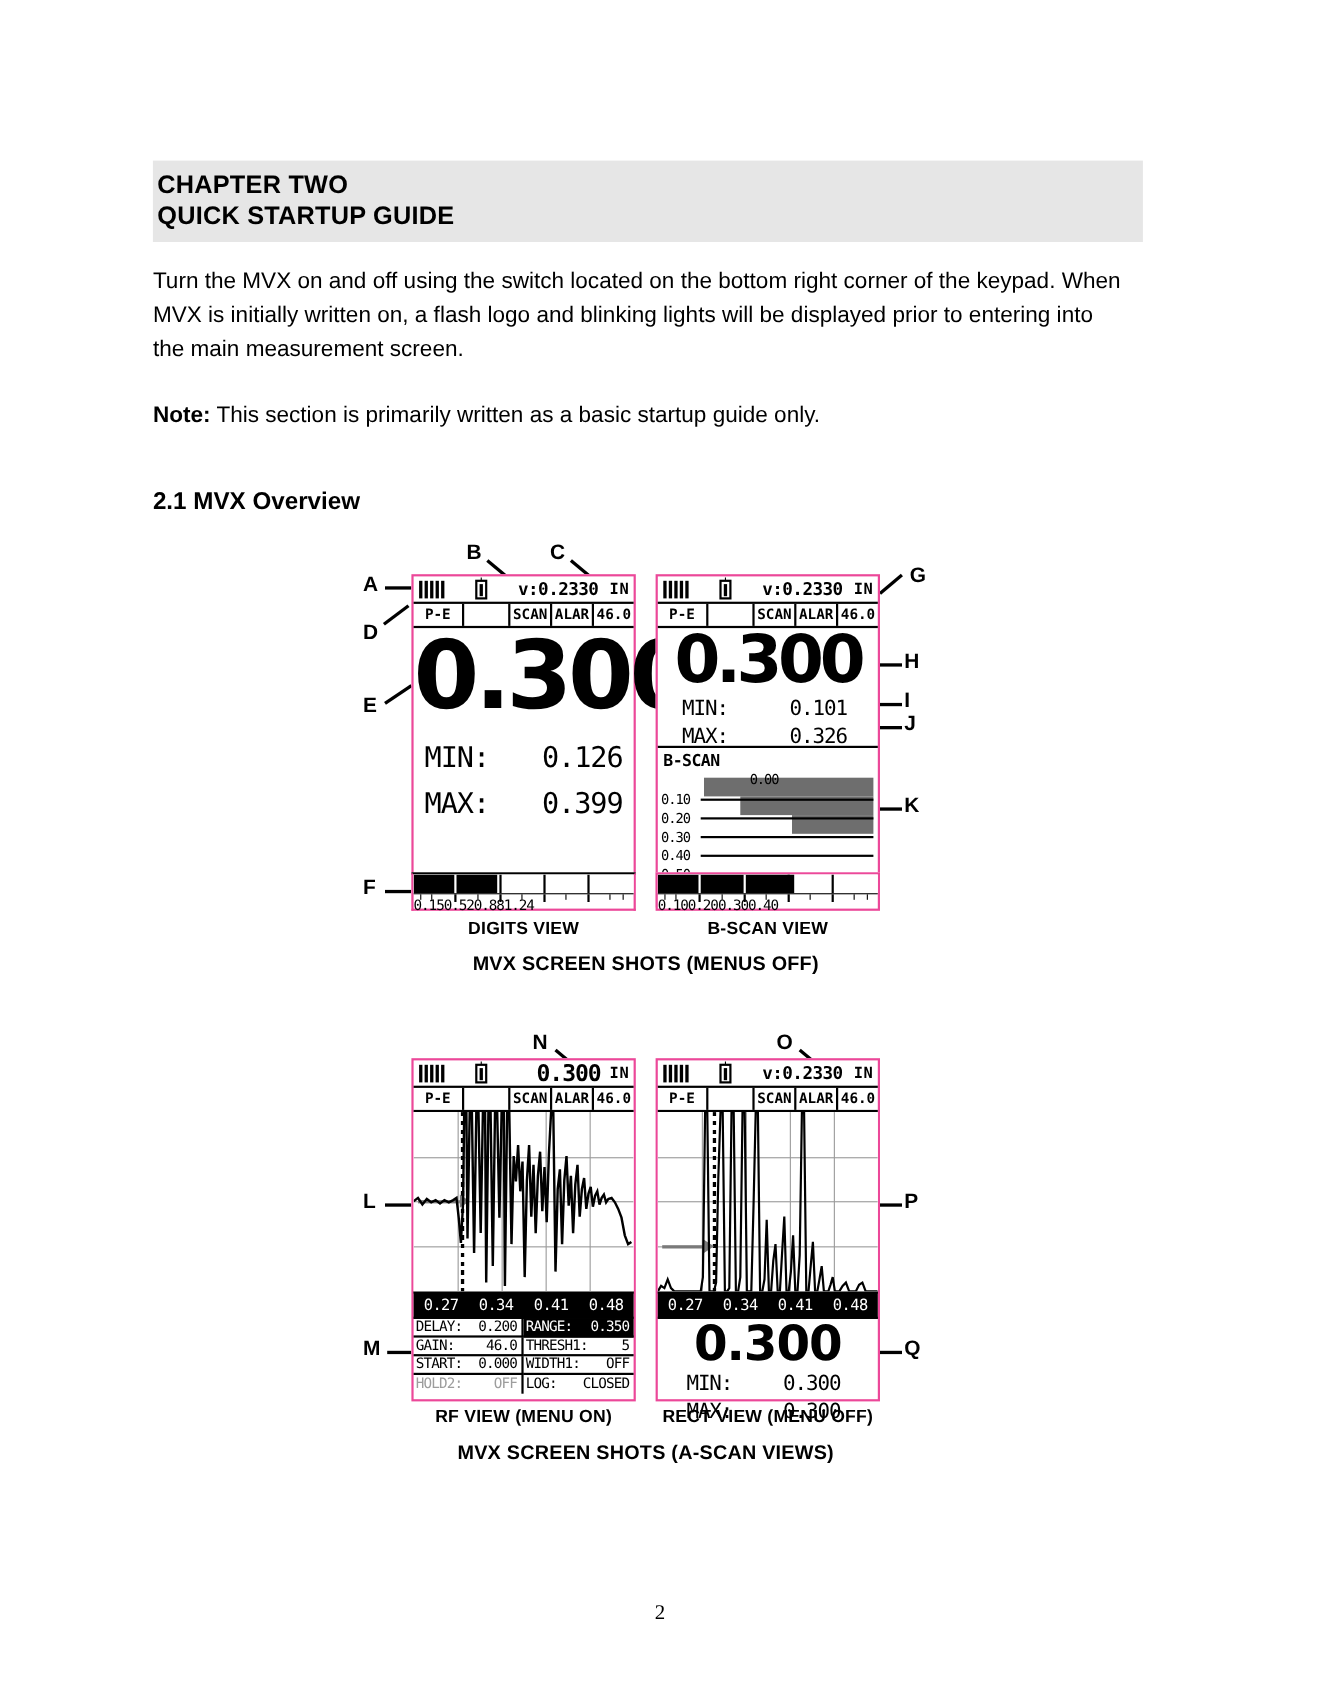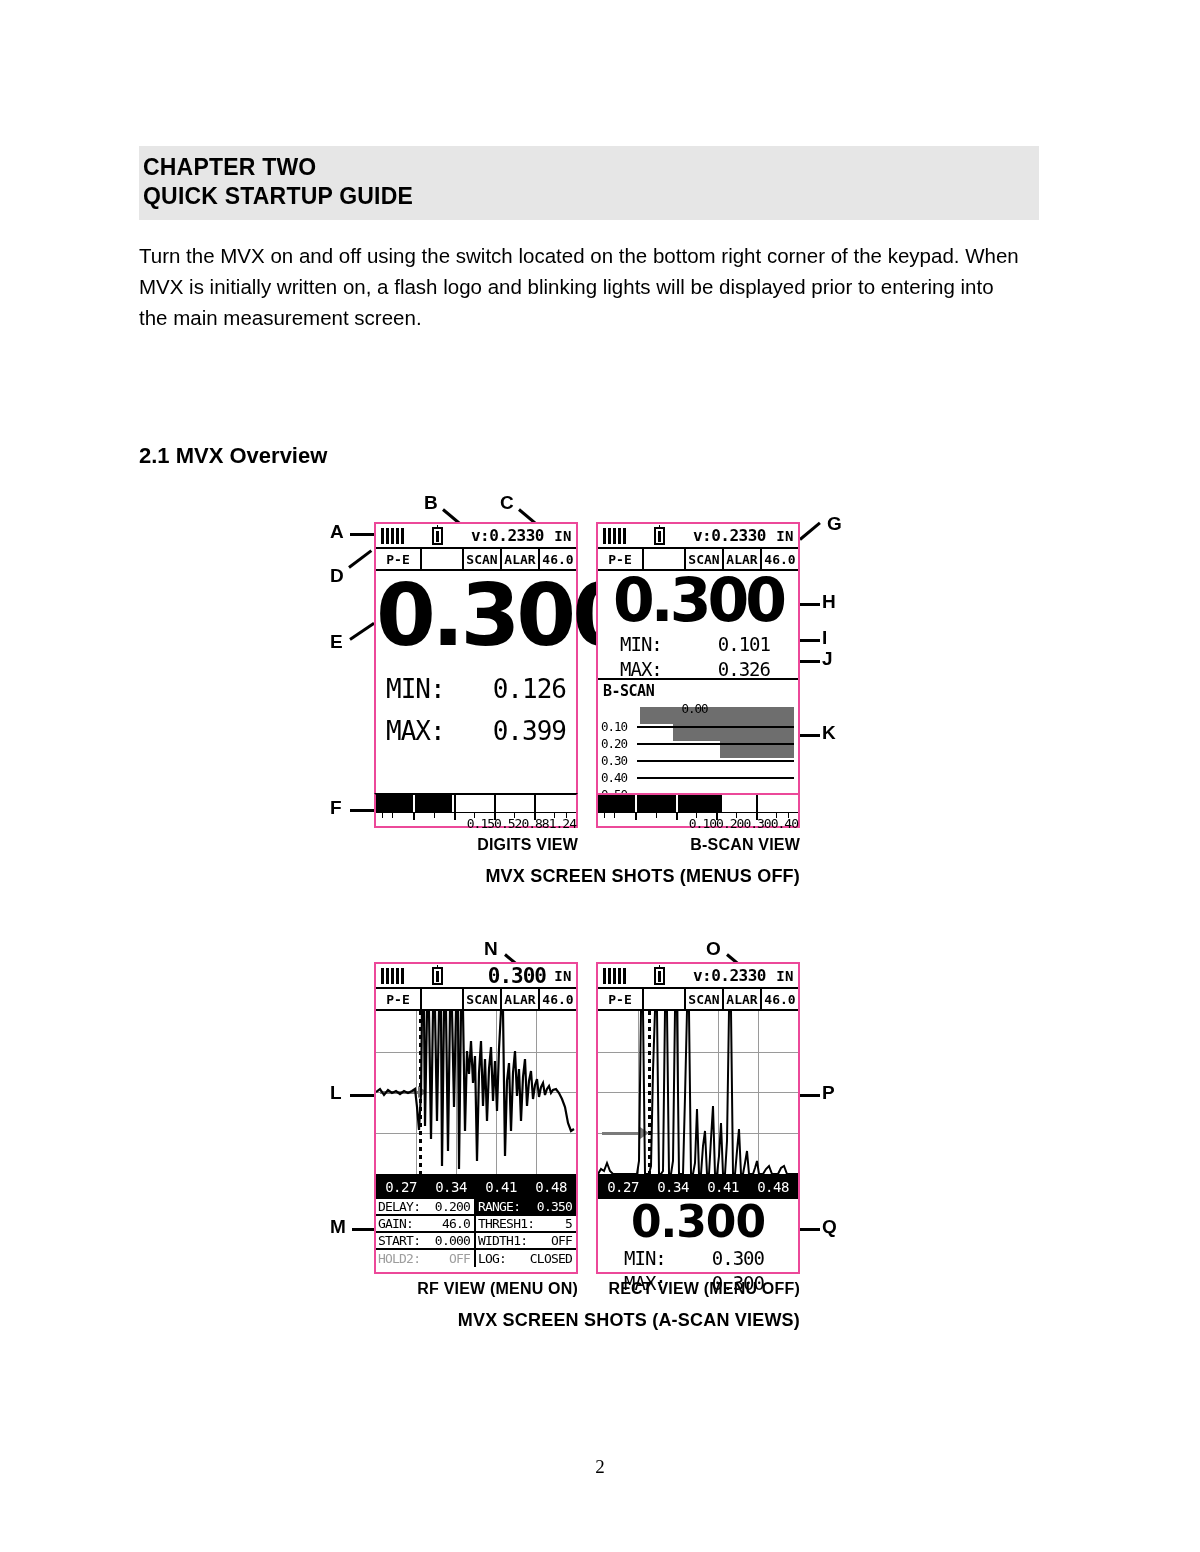--- a/index.html
+++ b/index.html
@@ -133,21 +133,21 @@
     height: 17px; position: relative; border-bottom: 1px solid #000;
     background: #fff; overflow: hidden;
   }
   .scalefill { position:absolute; left:0; top:0; bottom:0; background: #000; }
   .scaletrack .seg { position:absolute; top:0; bottom:0; width:2px; background:#000; }
   .scaletrack .seg.light { background:#fff; }
   .ticks { position: relative; height: 7px; }
   .ticks i { position:absolute; top:0; width:1px; height:5px; background:#000; }
   .ticks i.maj { height:7px; width:2px;}
   .scalelabels {
-    display:flex; justify-content: flex-end; font-size: 13px; letter-spacing:-1px;
+    display:flex; justify-content: flex-start; font-size: 13px; letter-spacing:-1px;
     margin-top:-4px;
   }
 
   
   .bscan-panel { border-top: 2px solid #000; position: relative; }
   .bscan-title { font-size: 15px; font-weight: bold; padding: 2px 0 1px 5px; letter-spacing:-0.5px;}
   .bscan-grid { position: relative; height: 106px; }
   .bscan-row { position:absolute; left:0; right:0; display:flex; align-items:center; height:17px;}
   .bscan-row .lbl { font-size: 12.5px; width: 36px; letter-spacing:-1px; padding-left:3px;}
   .bscan-row .ln { flex:1; position:relative; height:17px; }
@@ -193,41 +193,45 @@
 
   
   .callout {
     position: absolute; font-size: 19px; font-weight: bold; font-family:"Liberation Sans", sans-serif;
   }
   .leader { position:absolute; background:#000; }
   .leader.h { height:3px; }
   .leader.diag { height:3px; transform-origin: left center; }
 
   .fig-caption {
-    position:absolute; font-size: 16px; font-weight: bold; text-align:right;
+    position:absolute; font-size: 16px; font-weight: bold; text-align:center;
     letter-spacing: 0.2px;
   }
   .fig-caption.big { font-size: 18px; }
 
   .pagenum {
     position:absolute; left:0; right:0; top:1456px; text-align:center;
     font-size: 19px; font-family:"Liberation Serif", serif;
   }
 </style>
 </head>
 <body>
 
 <div class="page">
 
   <div class="chapter-band">
     <div class="line">CHAPTER TWO</div>
     <div class="line">QUICK STARTUP GUIDE</div>
   </div>
 
   <div class="para para-intro">Turn the MVX on and off using the switch located on the bottom right corner of the keypad.  When MVX is initially written on, a flash logo and blinking lights will be displayed prior to entering into the main measurement screen.</div>
+  <div class="para para-note">
+    <span class="note-label">Note:</span>
+    <span>This section is primarily written as a basic startup guide only.</span>
+  </div>
 
   <div class="section-title">2.1 MVX Overview</div>
 
   <div class="figure" id="figure-top">
 
     <div class="callout" style="left:330px; top:521px;">A</div>
     <div class="leader h" style="left:350px; top:533px; width:24px;"></div>
 
     <div class="callout" style="left:424px; top:492px;">B</div>
     <div class="leader diag" style="left:443px; top:508px; width:28px; transform:rotate(40deg);"></div>

